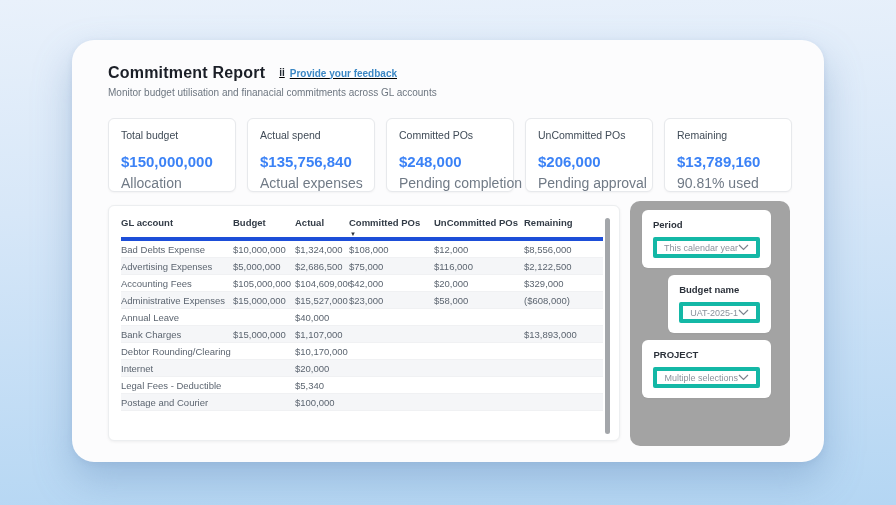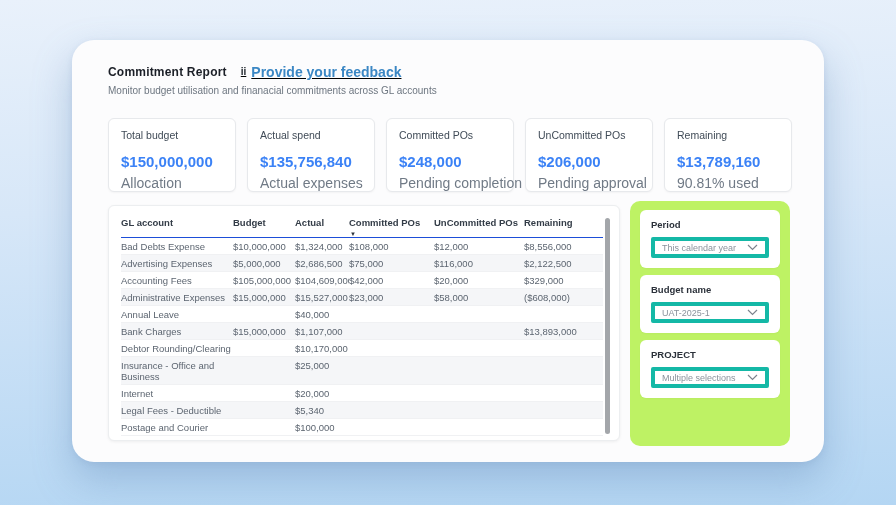--- a/index.html
+++ b/index.html
@@ -12,24 +12,24 @@
 
   .main-card {
     position:absolute; left:72px; top:40px; width:752px; height:422px;
     background:#fcfcfd; border-radius:22px;
     box-shadow:0 18px 38px rgba(96,138,183,.38), 0 2px 6px rgba(120,150,190,.18);
   }
 
   
   .report-header { position:absolute; left:36px; top:24px; right:34px; }
   .title-row { display:flex; align-items:center; gap:14px; }
-  .page-title { font-size:12px; font-weight:bold; color:#1b1f27; letter-spacing:.2px; }
+  .page-title { font-size:16px; font-weight:bold; color:#1b1f27; letter-spacing:.2px; }
   .feedback { display:flex; align-items:center; gap:5px; cursor:pointer;text-decoration:underline; }
   .fb-icon { font-size:10px; font-weight:bold; color:#20262e; line-height:10px; }
-  .fb-label { font-size:14px; font-weight:bold; color:#3b87c4; }
+  .fb-label { font-size:10px; font-weight:bold; color:#3b87c4; }
   .subtitle { margin-top:5px; font-size:10px; color:#6d7680; }
 
   
   .kpi-row { position:absolute; left:36px; top:78px; width:684px; display:flex; gap:11px; }
   .kpi-card {
     width:128px; height:74px; background:#ffffff; border:1px solid #e7e9ec;
     border-radius:6px; padding:10px 12px; box-shadow:0 1px 2px rgba(0,0,0,.04);
   }
   .kpi-title { font-size:10.5px; color:#404b57; }
   .kpi-value { font-size:15px; font-weight:bold; color:#3b82f6; margin-top:12px; white-space:nowrap; }
@@ -41,39 +41,39 @@
   .table-card {
     position:absolute; left:0; top:0; width:512px; height:236px;
     background:#ffffff; border:1px solid #eceef0; border-radius:6px;
     box-shadow:0 1px 3px rgba(0,0,0,.06); padding:4px 10px 0 12px; overflow:hidden;
   }
   table { border-collapse:collapse; table-layout:fixed; width:482px; }
   col.c0{width:112px} col.c1{width:62px} col.c2{width:54px}
   col.c3{width:85px} col.c4{width:90px} col.c5{width:79px}
   th {
     text-align:left; font-size:9.5px; font-weight:bold; color:#333c47;
-    padding:7px 2px 9px 0; border-bottom:1px solid #1d4ed8; position:relative;
+    padding:7px 2px 9px 0; border-bottom:4px solid #1d4ed8; position:relative;
     white-space:nowrap;
   }
   th .sort-caret { position:absolute; left:1px; bottom:0px; font-size:6px; color:#2d343d; }
   td {
     font-size:9.5px; color:#5c6570; padding:3px 2px 2px 0; line-height:11px;
     border-bottom:1px solid #f0f1f3; overflow:hidden; vertical-align:top;
   }
   tbody tr:nth-child(even) { background:#f5f6f8; }
   .scrollbar {
     position:absolute; right:9px; top:12px; bottom:6px; width:5px;
     background:#a3a6aa; border-radius:3px;
   }
 
   
   .filter-panel {
     position:absolute; left:522px; top:-4px; width:160px; height:245px;
-    background:#bef264; border-radius:10px; padding:9px 10px; overflow:hidden;
-    display:flex; flex-direction:column; gap:7px;
+    background:#a3a3a3; border-radius:10px; padding:9px 19px; overflow:hidden;
+    display:flex; flex-direction:column; gap:7px;align-items:flex-end;
   }
   .filter-card {
     background:#ffffff; border-radius:6px; padding:9px 11px 10px; flex:0 0 auto;
     box-shadow:0 1px 2px rgba(0,0,0,.03);
   }
   .filter-label { font-size:9.5px; font-weight:bold; color:#2b313a; }
   .filter-dropdown {
     margin-top:7px; height:21px; border:4px solid #14b8a6; border-radius:2px;
     background:#fff; display:flex; align-items:center; justify-content:space-between;
     padding:0 7px; cursor:pointer;
@@ -201,28 +201,20 @@
             </tr>
             <tr>
               <td>Debtor Rounding/Clearing</td>
               <td></td>
               <td>$10,170,000</td>
               <td></td>
               <td></td>
               <td></td>
             </tr>
             <tr>
-              <td>Insurance - Office and Business</td>
-              <td></td>
-              <td>$25,000</td>
-              <td></td>
-              <td></td>
-              <td></td>
-            </tr>
-            <tr>
               <td>Internet</td>
               <td></td>
               <td>$20,000</td>
               <td></td>
               <td></td>
               <td></td>
             </tr>
             <tr>
               <td>Legal Fees - Deductible</td>
               <td></td>

